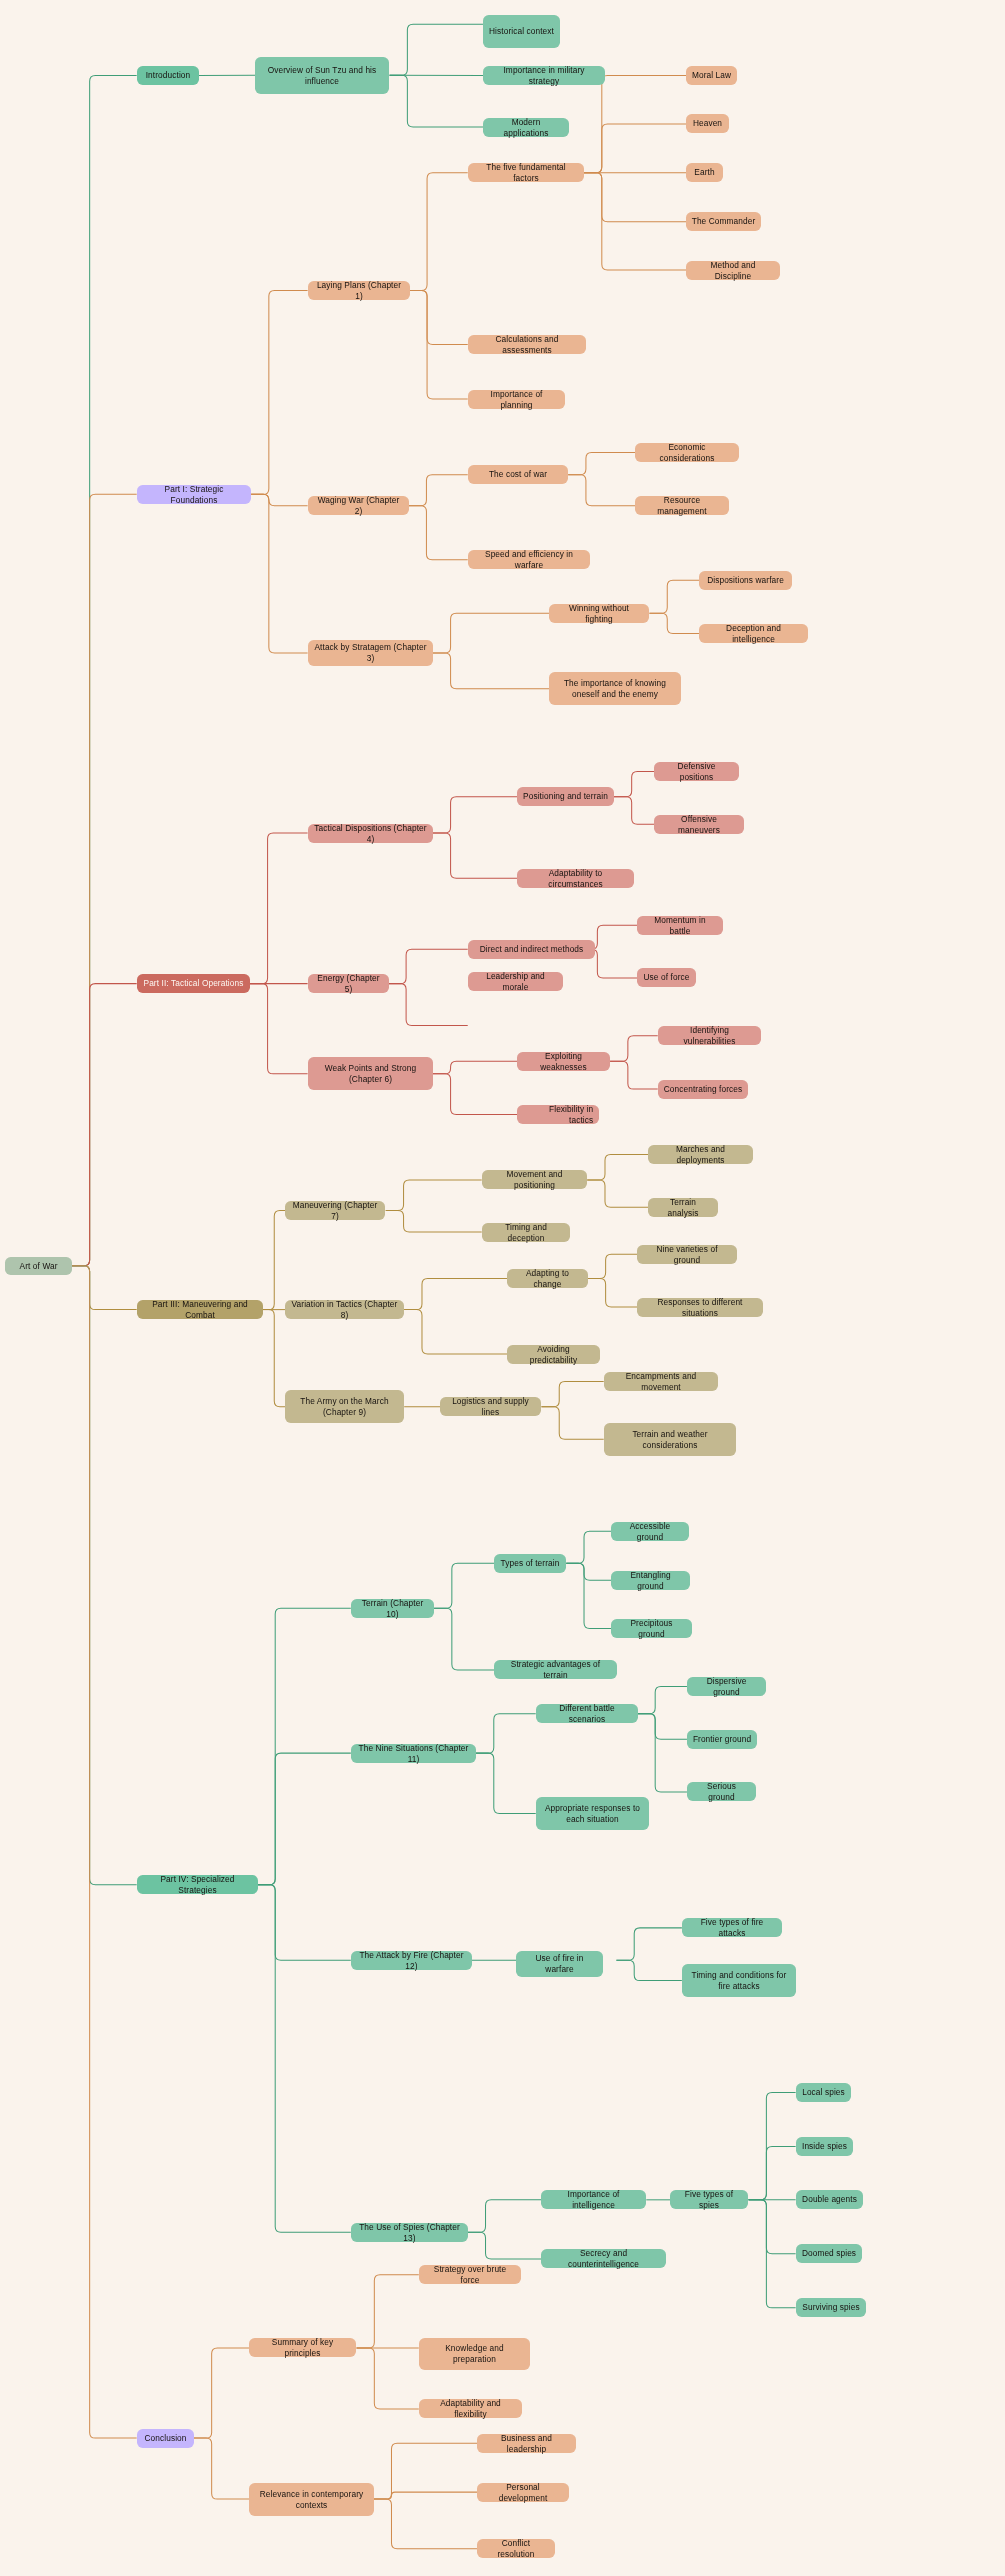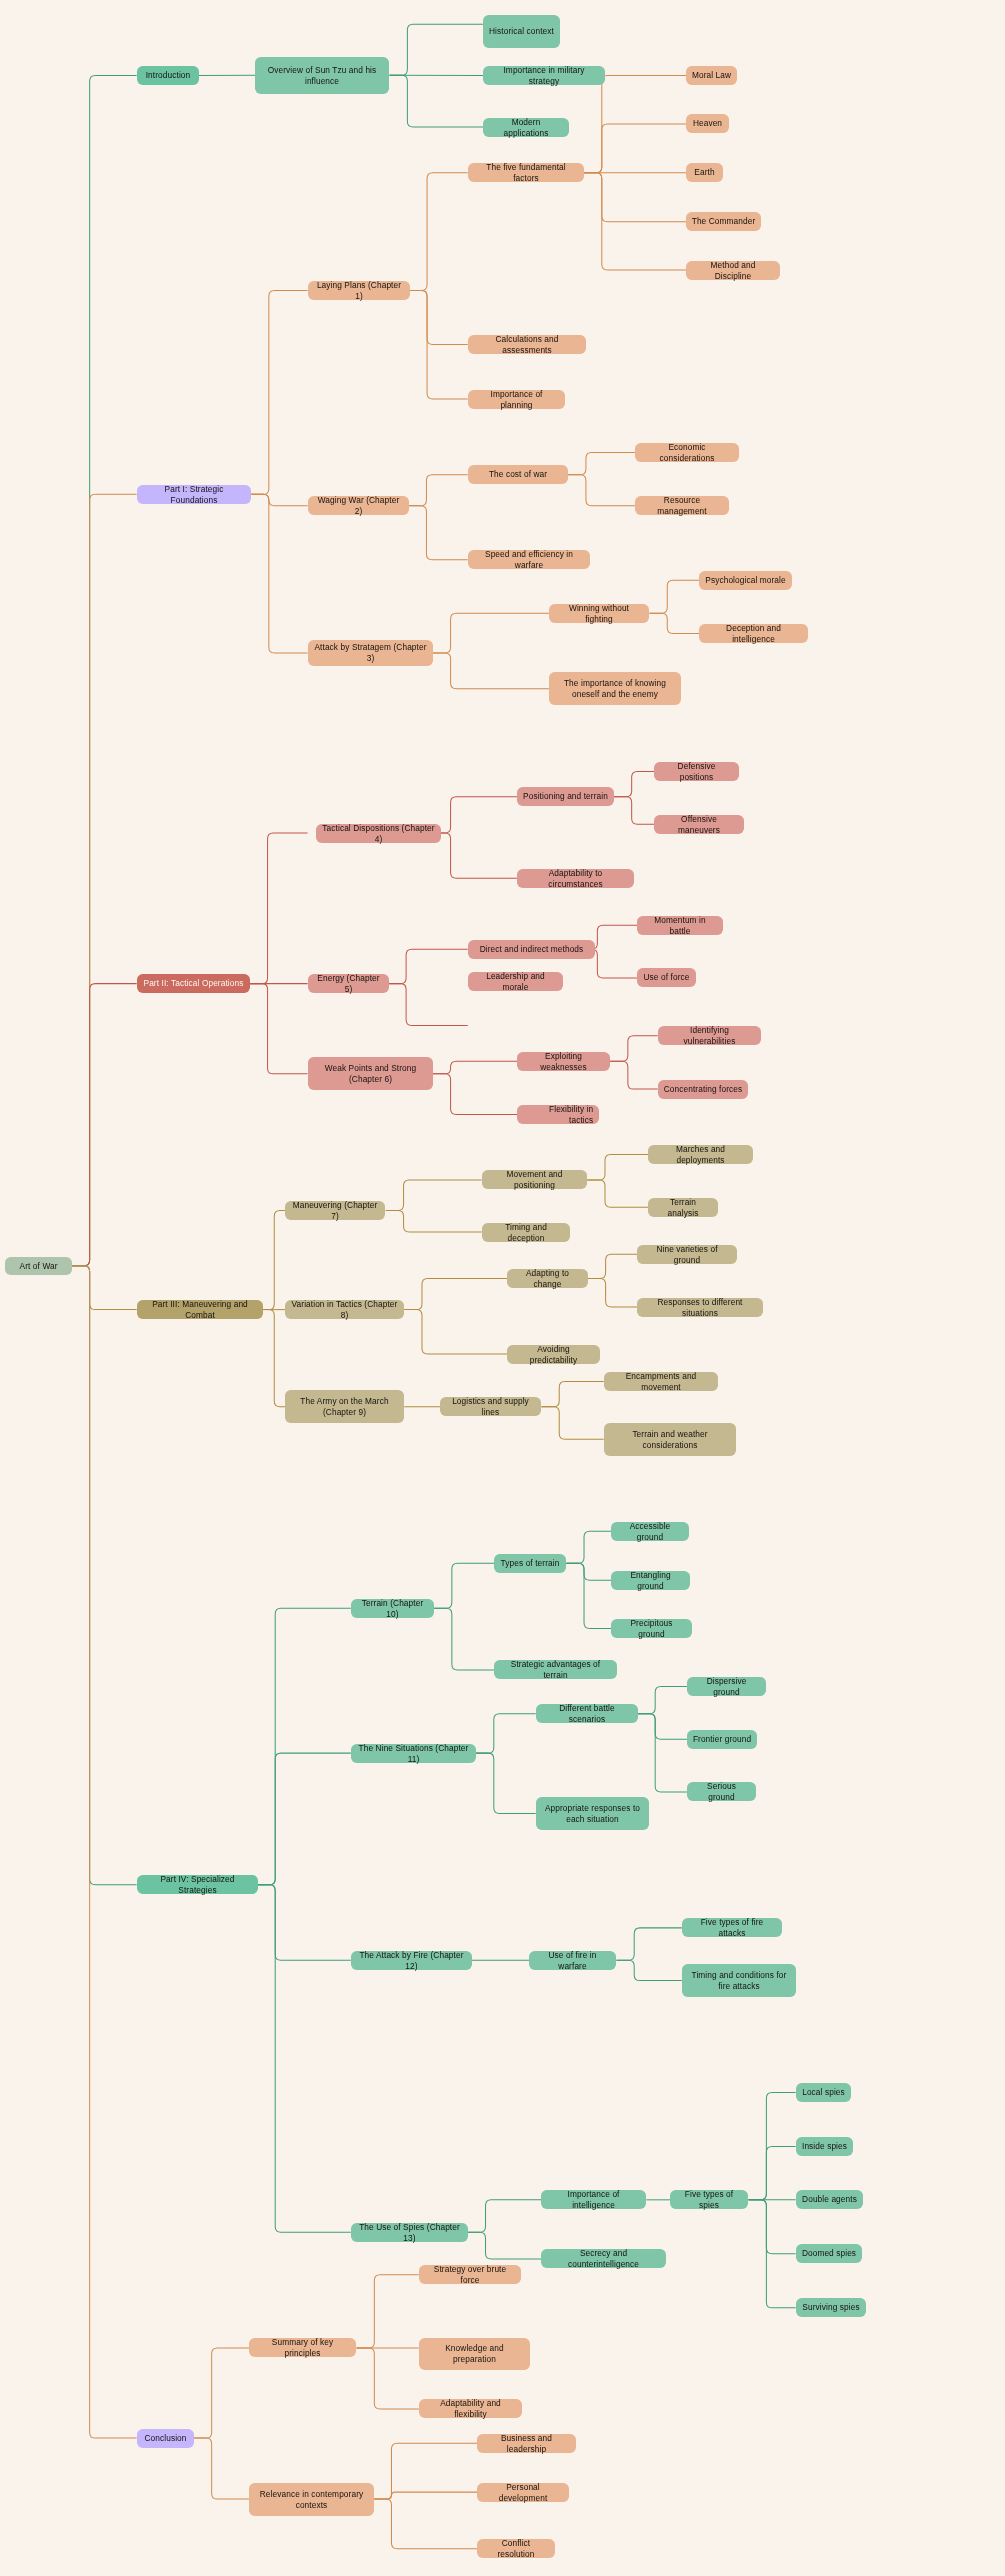--- a/index.html
+++ b/index.html
@@ -161,25 +161,25 @@
       <div class="node n-orange-l" style="left: 686px; top: 261px; width: 94px; height: 19px;">Method and Discipline</div>
       <div class="node n-orange-l" style="left: 468px; top: 335px; width: 118px; height: 19px;">Calculations and assessments</div>
       <div class="node n-orange-l" style="left: 468px; top: 390px; width: 97px; height: 19px;">Importance of planning</div>
       <div class="node n-orange-l" style="left: 308px; top: 496px; width: 101px; height: 19px;">Waging War (Chapter 2)</div>
       <div class="node n-orange-l" style="left: 468px; top: 465px; width: 100px; height: 19px;">The cost of war</div>
       <div class="node n-orange-l" style="left: 635px; top: 443px; width: 104px; height: 19px;">Economic considerations</div>
       <div class="node n-orange-l" style="left: 635px; top: 496px; width: 94px; height: 19px;">Resource management</div>
       <div class="node n-orange-l" style="left: 468px; top: 550px; width: 122px; height: 19px;">Speed and efficiency in warfare</div>
       <div class="node n-orange-l" style="left: 308px; top: 640px; width: 125px; height: 26px;">Attack by Stratagem (Chapter 3)</div>
       <div class="node n-orange-l" style="left: 549px; top: 604px; width: 100px; height: 19px;">Winning without fighting</div>
-      <div class="node n-orange-l" style="left: 699px; top: 571px; width: 93px; height: 19px;">Psychological morale</div>
+      <div class="node n-orange-l" style="left: 699px; top: 571px; width: 93px; height: 19px;">Dispositions warfare</div>
       <div class="node n-orange-l" style="left: 699px; top: 624px; width: 109px; height: 19px;">Deception and intelligence</div>
       <div class="node n-orange-l" style="left: 549px; top: 672px; width: 132px; height: 33px;">The importance of knowing oneself and the enemy</div>
       <div class="node n-red" style="left: 137px; top: 974px; width: 113px; height: 19px;">Part II: Tactical Operations</div>
-      <div class="node n-red-l" style="left: 308px; top: 824px; width: 125px; height: 19px; margin-left: 8px;">Tactical Dispositions (Chapter 4)</div>
+      <div class="node n-red-l" style="left: 308px; top: 824px; width: 125px; height: 19px;">Tactical Dispositions (Chapter 4)</div>
       <div class="node n-red-l" style="left: 517px; top: 787px; width: 97px; height: 19px;">Positioning and terrain</div>
       <div class="node n-red-l" style="left: 654px; top: 762px; width: 85px; height: 19px;">Defensive positions</div>
       <div class="node n-red-l" style="left: 654px; top: 815px; width: 90px; height: 19px;">Offensive maneuvers</div>
       <div class="node n-red-l" style="left: 517px; top: 869px; width: 117px; height: 19px;">Adaptability to circumstances</div>
       <div class="node n-red-l" style="left: 308px; top: 974px; width: 81px; height: 19px;">Energy (Chapter 5)</div>
       <div class="node n-red-l" style="left: 468px; top: 940px; width: 127px; height: 19px;">Direct and indirect methods</div>
       <div class="node n-red-l" style="left: 637px; top: 916px; width: 86px; height: 19px;">Momentum in battle</div>
       <div class="node n-red-l" style="left: 637px; top: 968px; width: 59px; height: 19px;">Use of force</div>
       <div class="node n-red-l" style="left: 468px; top: 972px; width: 95px; height: 19px;">Leadership and morale</div>
       <div class="node n-red-l" style="left: 308px; top: 1057px; width: 125px; height: 33px;">Weak Points and Strong (Chapter 6)</div>
@@ -209,21 +209,21 @@
       <div class="node n-green-l" style="left: 611px; top: 1571px; width: 79px; height: 19px;">Entangling ground</div>
       <div class="node n-green-l" style="left: 611px; top: 1619px; width: 81px; height: 19px;">Precipitous ground</div>
       <div class="node n-green-l" style="left: 494px; top: 1660px; width: 123px; height: 19px;">Strategic advantages of terrain</div>
       <div class="node n-green-l" style="left: 351px; top: 1744px; width: 125px; height: 19px;">The Nine Situations (Chapter 11)</div>
       <div class="node n-green-l" style="left: 536px; top: 1704px; width: 102px; height: 19px;">Different battle scenarios</div>
       <div class="node n-green-l" style="left: 687px; top: 1677px; width: 79px; height: 19px;">Dispersive ground</div>
       <div class="node n-green-l" style="left: 687px; top: 1730px; width: 70px; height: 19px;">Frontier ground</div>
       <div class="node n-green-l" style="left: 687px; top: 1782px; width: 69px; height: 19px;">Serious ground</div>
       <div class="node n-green-l" style="left: 536px; top: 1797px; width: 113px; height: 33px;">Appropriate responses to each situation</div>
       <div class="node n-green-l" style="left: 351px; top: 1951px; width: 121px; height: 19px;">The Attack by Fire (Chapter 12)</div>
-      <div class="node n-green-l" style="left: 529px; top: 1951px; width: 87px; height: 19px;">Use of fire in warfare</div>
+      <div class="node n-green-l" style="left: 516px; top: 1951px; width: 87px; height: 26px;">Use of fire in warfare</div>
       <div class="node n-green-l" style="left: 682px; top: 1918px; width: 100px; height: 19px;">Five types of fire attacks</div>
       <div class="node n-green-l" style="left: 682px; top: 1964px; width: 114px; height: 33px;">Timing and conditions for fire attacks</div>
       <div class="node n-green-l" style="left: 351px; top: 2223px; width: 117px; height: 19px;">The Use of Spies (Chapter 13)</div>
       <div class="node n-green-l" style="left: 541px; top: 2190px; width: 105px; height: 19px;">Importance of intelligence</div>
       <div class="node n-green-l" style="left: 670px; top: 2190px; width: 78px; height: 19px;">Five types of spies</div>
       <div class="node n-green-l" style="left: 796px; top: 2083px; width: 55px; height: 19px;">Local spies</div>
       <div class="node n-green-l" style="left: 796px; top: 2137px; width: 57px; height: 19px;">Inside spies</div>
       <div class="node n-green-l" style="left: 796px; top: 2190px; width: 67px; height: 19px;">Double agents</div>
       <div class="node n-green-l" style="left: 796px; top: 2244px; width: 66px; height: 19px;">Doomed spies</div>
       <div class="node n-green-l" style="left: 796px; top: 2298px; width: 70px; height: 19px;">Surviving spies</div>

